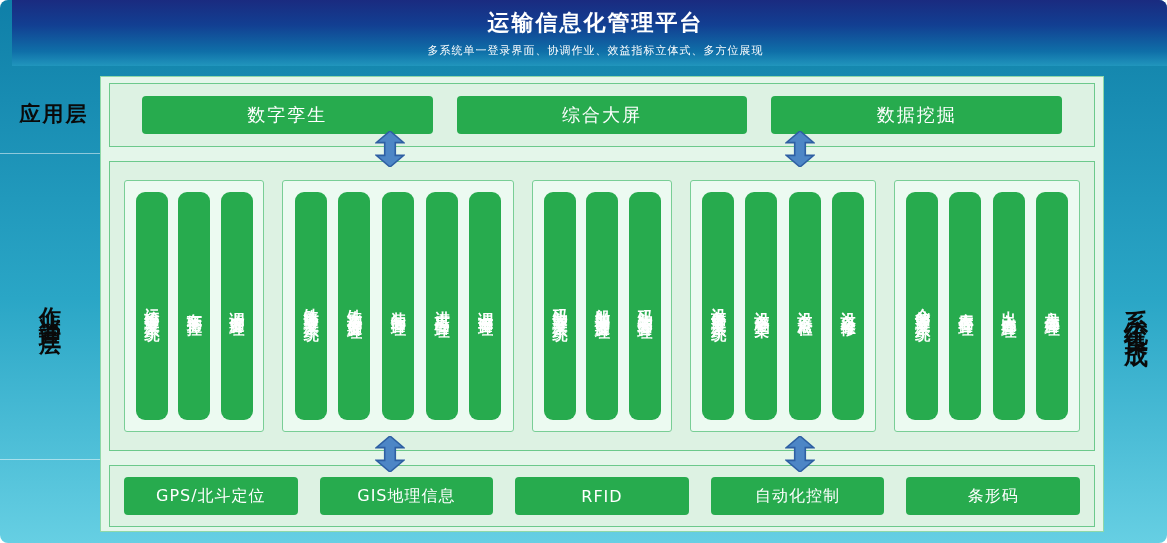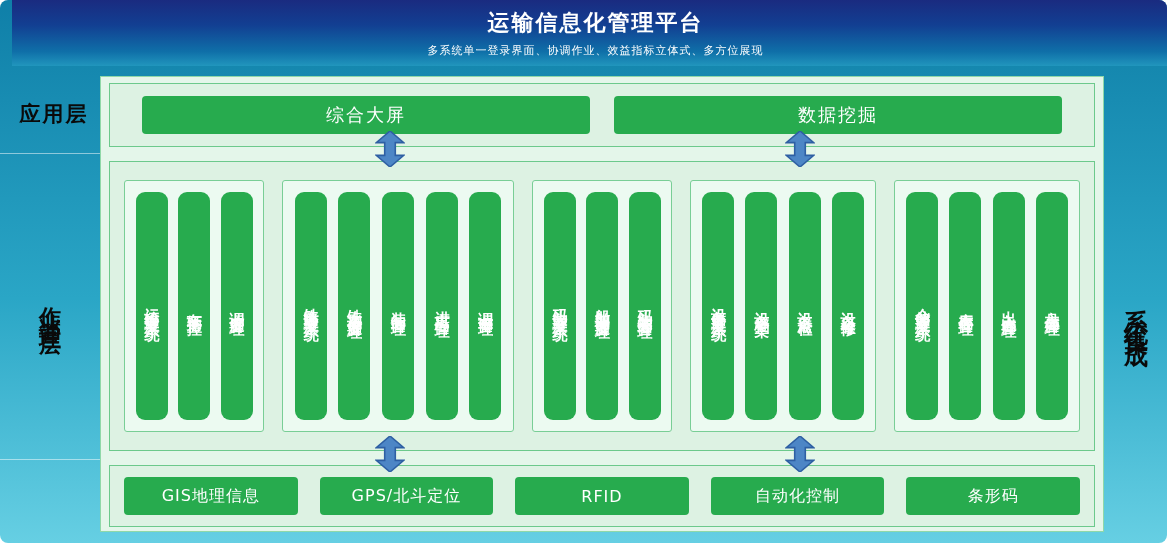--- a/index.html
+++ b/index.html
@@ -93,20 +93,21 @@
   <div class="side-label lab-sys">
     <span class="vtext">系统集成</span>
   </div>
 
   <div class="divider div-1"></div>
   <div class="divider div-2"></div>
 
   <div class="content">
 
     <div class="row row-app">
+      <div class="gbtn">数字孪生</div>
       <div class="gbtn">综合大屏</div>
       <div class="gbtn">数据挖掘</div>
     </div>
 
     <div class="row row-mid">
 
       <div class="group g3">
         <div class="vbar">运输管理子系统</div>
         <div class="vbar">车辆监控</div>
         <div class="vbar">调度管理</div>
@@ -136,22 +137,22 @@
       <div class="group g4">
         <div class="vbar">仓储管理子系统</div>
         <div class="vbar">库存管理</div>
         <div class="vbar">出入库管理</div>
         <div class="vbar">盘库管理</div>
       </div>
 
     </div>
 
     <div class="row row-exec">
+      <div class="gbtn">GPS/北斗定位</div>
       <div class="gbtn">GIS地理信息</div>
-      <div class="gbtn">GPS/北斗定位</div>
       <div class="gbtn">RFID</div>
       <div class="gbtn">自动化控制</div>
       <div class="gbtn">条形码</div>
     </div>
 
   </div>
 
   <svg class="arrow" style="left:375px; top:131px;" viewBox="0 0 28 34">
     <polygon points="14,0 27,11 19,11 19,23 27,23 14,34 1,23 9,23 9,11 1,11" fill="#4d86c6" stroke="#2e5fa3" stroke-width="1.5"></polygon>
   </svg>

